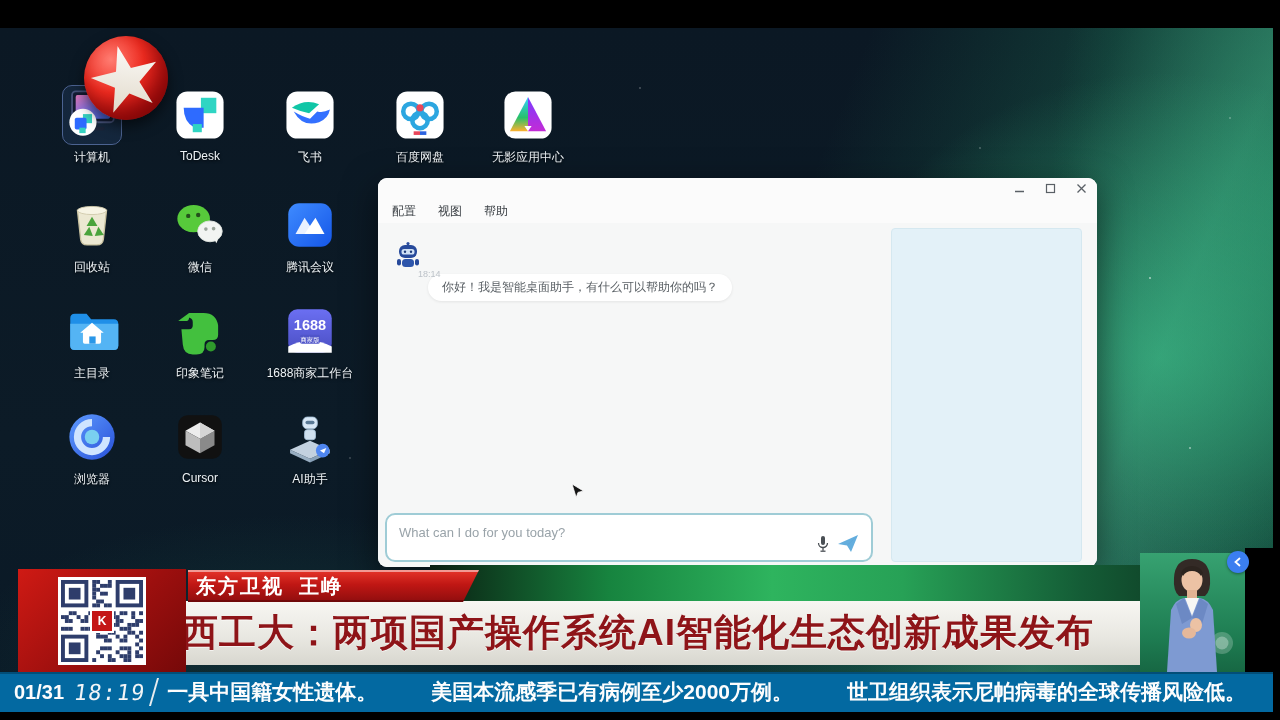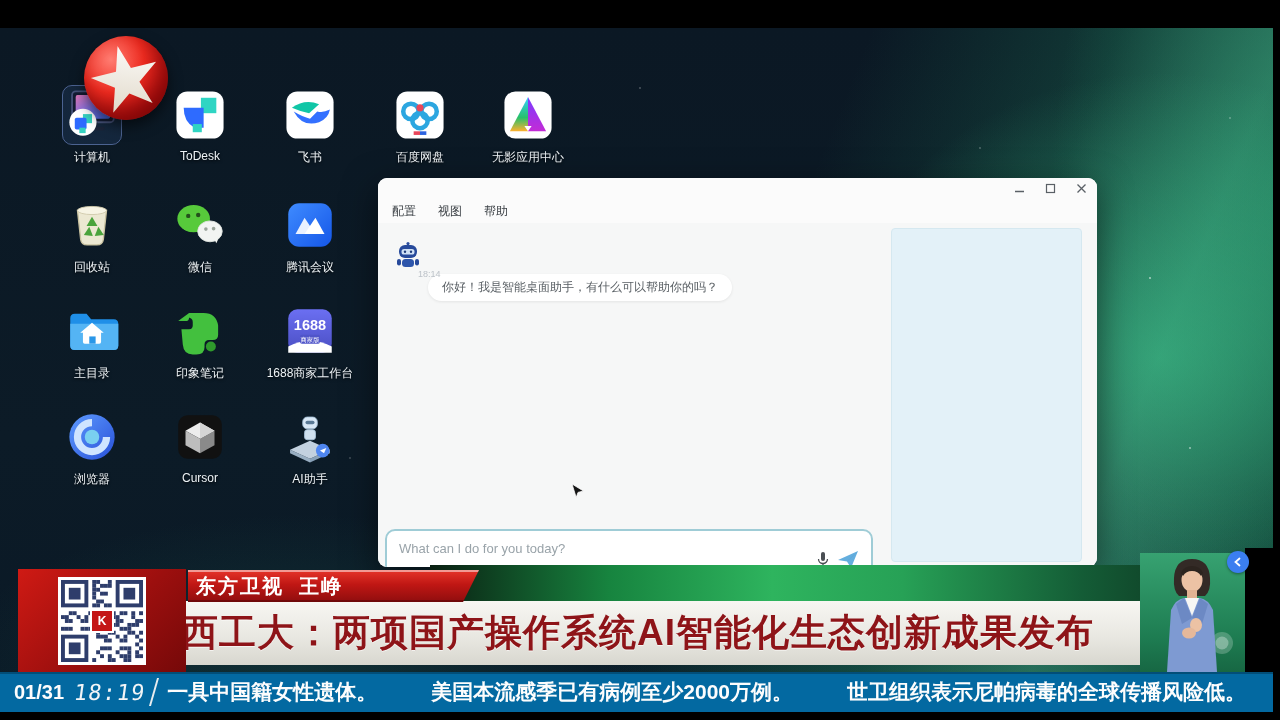--- a/index.html
+++ b/index.html
@@ -43,21 +43,21 @@
   .menubar{position:absolute;left:0;top:22px;right:0;height:23px;background:#fbfbfb;display:flex;gap:22px;
            padding-left:14px;align-items:center;font-size:12px;color:#3c4146;}
   .menu-item{cursor:default;}
   .chatarea{position:absolute;left:0;top:45px;right:0;bottom:0;background:#f6f7f7;}
   .avatar{position:absolute;left:18px;top:18px;width:24px;height:27px;}
   .bubble{position:absolute;left:50px;top:12px;height:27px;line-height:27px;background:#fff;border-radius:14px;
           padding:0 14px;font-size:12px;color:#5a6065;box-shadow:0 1px 3px rgba(0,0,0,.08);white-space:nowrap;margin-top:39px;}
   .msgtime{position:absolute;left:40px;top:46px;font-size:9px;color:#bcc2c8;}
   .rightpanel{position:absolute;right:15px;top:5px;width:189px;height:332px;background:#e3f1f8;
               border:1px solid #d5e8f0;border-radius:4px;}
-  .inputbox{position:absolute;left:7px;top:306px;width:484px;height:45px;background:#fff;
+  .inputbox{position:absolute;left:7px;top:290px;width:484px;height:45px;background:#fff;
             border:2px solid #9fccd6;border-radius:10px;}
   .inputbox input{position:absolute;left:10px;top:6px;width:380px;height:20px;border:none;outline:none;
                   background:transparent;font-size:13px;color:#555;font-family:inherit;}
   .inputbox input::placeholder{color:#99a3a9;}
   .ib-mic{position:absolute;right:40px;bottom:7px;width:16px;height:18px;}
   .ib-send{position:absolute;right:12px;bottom:7px;width:22px;height:20px;}
   .mouse-cursor{position:absolute;left:571px;top:483px;z-index:15;}
   
   .green-band{position:absolute;left:430px;top:565px;width:815px;height:37px;z-index:5;
     background:linear-gradient(90deg,#0a1f12 0%,#17843f 22%,#2eb45e 42%,#27a156 58%,#145c36 80%,#0b2c1b 100%);}

